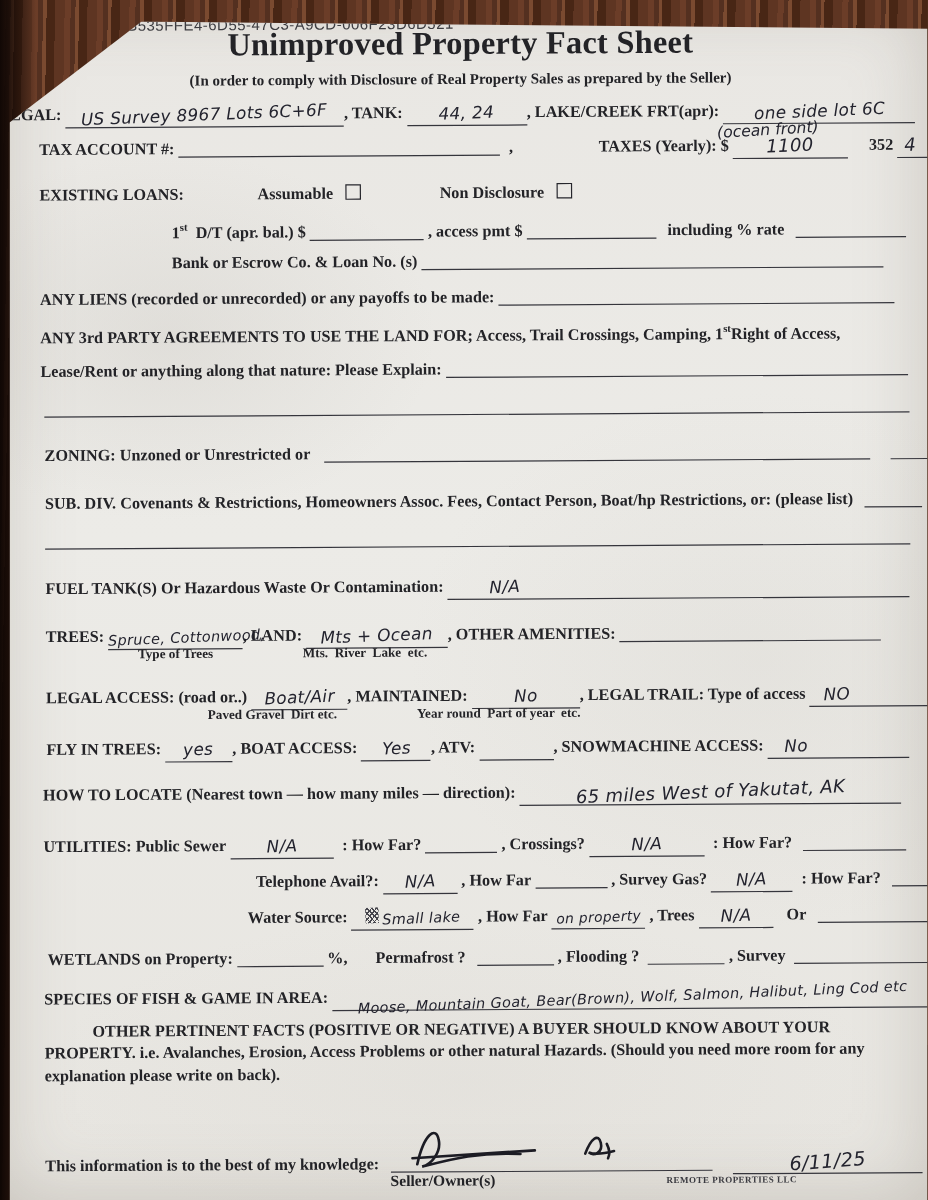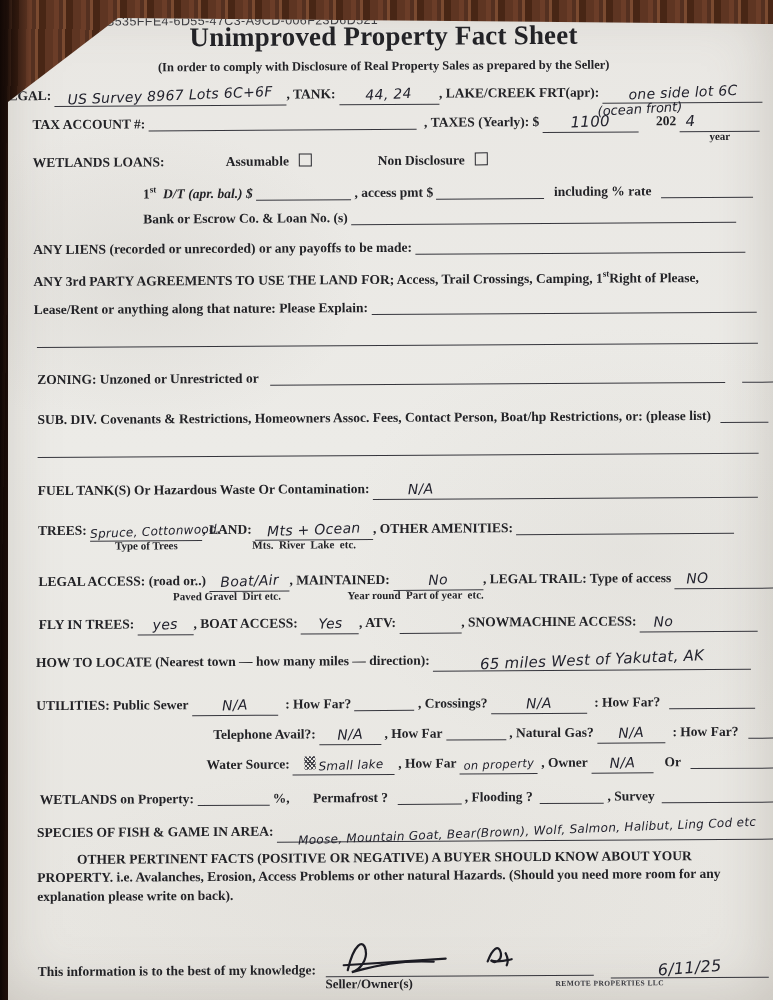--- a/index.html
+++ b/index.html
@@ -79,55 +79,55 @@
       <span class="wl" style="width:232px;"><span class="hw">US Survey 8967 Lots 6C+6F</span></span><span class="lbl">, TANK:</span>
       <span class="wl" style="width:100px;"><span class="hw">44, 24</span></span><span class="lbl">, LAKE/CREEK FRT(apr):</span>
       <span class="wl" style="width:160px;"><span class="hw">one side lot 6C</span></span>
       <span class="note-hw" style="left:598px;top:17px;">(ocean front)</span>
     </div>
 
     <div class="row" style="top:113px;">
       <span class="lbl">TAX ACCOUNT #:</span>
       <span class="wl" style="width:268px;"></span>
       <span class="lbl" style="margin-left:4px;">,</span>
-      <span class="lbl" style="">TAXES (Yearly): $</span>
+      <span class="lbl" style="margin-left:68px;">TAXES (Yearly): $</span>
       <span class="wl" style="width:96px;"><span class="hw hw-lg">1100</span></span>
-      <span class="lbl" style="margin-left:14px;">202</span>
+      <span class="lbl" style="margin-left:14px;">352</span>
       <span class="wl" style="width:80px;text-align:left;"><span class="hw hw-lg" style="margin-left:6px;">4</span><span class="sub">year</span></span>
     </div>
 
     <div class="row" style="top:152px;">
-      <span class="lbl">WETLANDS LOANS:</span>
+      <span class="lbl">EXISTING LOANS:</span>
       <span class="lbl" style="margin-left:58px;">Assumable</span>
       <span class="cb"></span>
       <span class="lbl" style="margin-left:62px;">Non Disclosure</span>
       <span class="cb"></span>
     </div>
 
     <div class="row" style="top:180px;left:145px;">
-      <span class="lbl">1</span><span class="sup">st</span><span class="lbl" style="white-space:pre;font-style:italic;">  D/T (apr. bal.) $</span>
+      <span class="lbl">1</span><span class="sup">st</span><span class="lbl" style="white-space:pre;">  D/T (apr. bal.) $</span>
       <span class="wl" style="width:95px;"></span>
       <span class="lbl">, access pmt $</span>
       <span class="wl" style="width:108px;"></span>
       <span class="lbl" style="margin-left:6px;">including % rate</span>
       <span class="wl" style="width:92px;margin-left:6px;"></span>
     </div>
 
     <div class="row" style="top:208px;left:145px;">
       <span class="lbl">Bank or Escrow Co. &amp; Loan No. (s)</span>
       <span class="wl" style="width:385px;"></span>
     </div>
 
     <div class="row" style="top:238px;">
       <span class="lbl">ANY LIENS (recorded or unrecorded) or any payoffs to be made:</span>
       <span class="wl" style="width:330px;"></span>
     </div>
 
     <div class="row" style="top:267px;">
-      <span class="lbl">ANY 3rd PARTY AGREEMENTS TO USE THE LAND FOR; Access, Trail Crossings, Camping, 1</span><span class="sup">st</span><span class="lbl"> Right of Please,</span>
+      <span class="lbl">ANY 3rd PARTY AGREEMENTS TO USE THE LAND FOR; Access, Trail Crossings, Camping, 1</span><span class="sup">st</span><span class="lbl"> Right of Access,</span>
     </div>
 
     <div class="row" style="top:298px;">
       <span class="lbl">Lease/Rent or anything along that nature: Please Explain:</span>
       <span class="wl" style="width:385px;"></span>
     </div>
 
     <div class="hr" style="top:345px;left:38px;right:14px;"></div>
 
     <div class="row" style="top:368px;left:38px;">
@@ -184,32 +184,32 @@
       <span class="wl" style="width:96px;"><span class="hw">N/A</span></span>
       <span class="lbl" style="margin-left:4px;">: How Far?</span>
       <span class="wl" style="width:86px;margin-left:6px;"></span>
     </div>
 
     <div class="row" style="top:724px;left:212px;">
       <span class="lbl">Telephone Avail?:</span>
       <span class="wl" style="width:62px;"><span class="hw">N/A</span></span>
       <span class="lbl">, How Far</span>
       <span class="wl" style="width:60px;"></span>
-      <span class="lbl">, Natural Gas?</span>
+      <span class="lbl">, Survey Gas?</span>
       <span class="wl" style="width:68px;"><span class="hw">N/A</span></span>
       <span class="lbl" style="margin-left:4px;">: How Far?</span>
       <span class="wl" style="width:80px;margin-left:6px;"></span>
     </div>
 
     <div class="row" style="top:754px;left:205px;">
       <span class="lbl">Water Source:</span>
       <span class="wl" style="width:102px;"><span class="scr"></span><span class="hw hw-sm">Small lake</span></span>
       <span class="lbl">, How Far</span>
       <span class="wl" style="width:78px;"><span class="hw" style="font-size:11.5px;">on property</span></span>
-      <span class="lbl">, Owner</span>
+      <span class="lbl">, Trees</span>
       <span class="wl" style="width:62px;"><span class="hw">N/A</span></span>
       <span class="lbl" style="margin-left:8px;margin-right:6px;">Or</span>
       <span class="wl" style="width:118px;"></span>
     </div>
 
     <div class="row" style="top:788px;left:38px;">
       <span class="lbl">WETLANDS on Property:</span>
       <span class="wl" style="width:72px;"></span>
       <span class="lbl">%,</span>
       <span class="lbl" style="margin-left:20px;">Permafrost ?</span>

